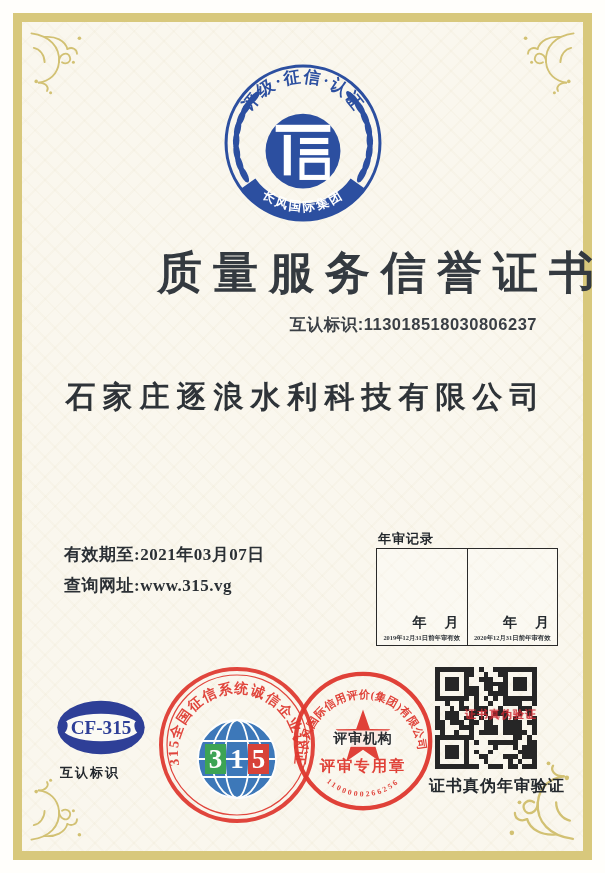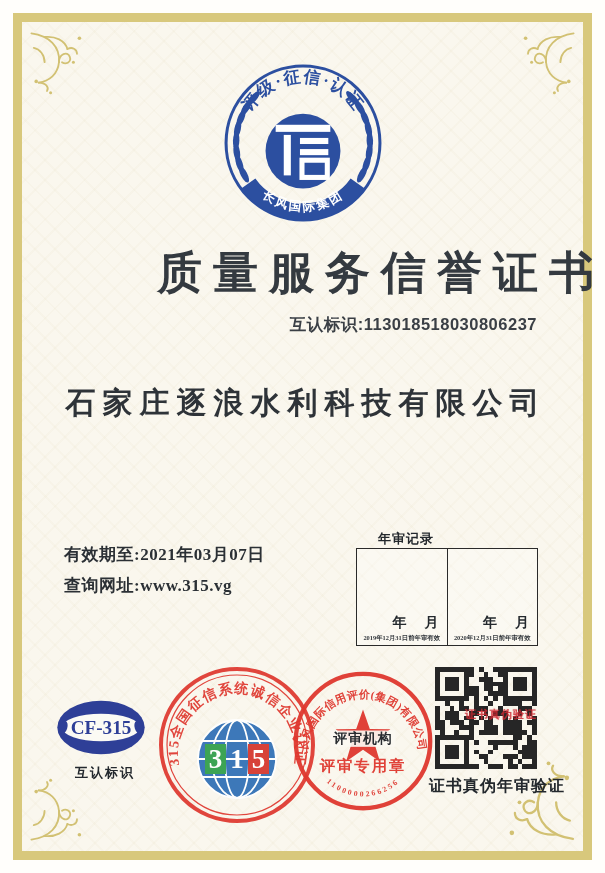--- a/index.html
+++ b/index.html
@@ -27,52 +27,52 @@
     position:absolute;top:243px;left:0;right:0;text-align:right;
     font-size:45px;font-weight:bold;letter-spacing:11px;padding-left:11px;
     color:#343a40;font-family:"Liberation Sans",sans-serif;
   }
   .credit-code{
     position:absolute;top:314px;right:68px;font-size:16.5px;font-weight:bold;
     color:#3a3f45;letter-spacing:.5px;
   }
   .company{
     position:absolute;top:377px;left:0;right:0;text-align:center;
-    font-size:30px;font-weight:bold;letter-spacing:7px;padding-left:7px;color:#2e3338;margin-top:6px;
+    font-size:30px;font-weight:bold;letter-spacing:7px;padding-left:7px;color:#2e3338;
   }
   .award{
     position:absolute;top:446px;left:0;right:0;text-align:center;
     font-size:31px;font-weight:bold;letter-spacing:3px;color:#cf291e;
     font-family:"Liberation Serif",serif;
   }
   .details{position:absolute;left:64px;top:543px;font-family:"Liberation Serif",serif;}
   .details .row{font-size:17px;font-weight:bold;color:#2b3035;margin-bottom:8px;letter-spacing:.5px;}
   .review-title{
     position:absolute;left:378px;top:530px;font-size:13px;font-weight:bold;
     color:#23282d;font-family:"Liberation Serif",serif;letter-spacing:1px;
   }
   .review-box{
-    position:absolute;left:356px;top:548px;width:180px;height:96px;
+    position:absolute;left:376px;top:548px;width:180px;height:96px;
     border:1.5px solid #2a2a2a;display:flex;background:rgba(255,255,255,.25);
   }
   .review-cell{position:relative;flex:1;}
   .review-cell + .review-cell{border-left:1.5px solid #2a2a2a;}
   .review-ym{
     position:absolute;bottom:13px;left:0;right:6px;text-align:right;
     font-size:14px;font-weight:bold;color:#23282d;font-family:"Liberation Serif",serif;
     letter-spacing:2px;
   }
   .review-note{
     position:absolute;bottom:2px;left:0;right:0;text-align:center;
     font-size:6.4px;font-weight:bold;color:#33383d;font-family:"Liberation Serif",serif;
     white-space:nowrap;
   }
   .cf-oval{position:absolute;left:55px;top:699px;width:92px;height:57px;}
   .cf-caption{
-    position:absolute;left:60px;top:764px;width:90px;text-align:center;
+    position:absolute;left:60px;top:764px;width:90px;
     font-size:13px;font-weight:bold;letter-spacing:2px;color:#23282d;
     font-family:"Liberation Serif",serif;
   }
   .globe-stamp{position:absolute;left:157px;top:665px;width:160px;height:160px;opacity:.93;}
   .star-stamp{position:absolute;left:291px;top:671px;width:144px;height:144px;opacity:.95;}
   .qr-wrap{position:absolute;left:435px;top:667px;width:102px;height:102px;}
   .qr-grid{
     position:absolute;inset:0;display:grid;
     grid-template-columns:repeat(21,1fr);grid-template-rows:repeat(21,1fr);
   }

